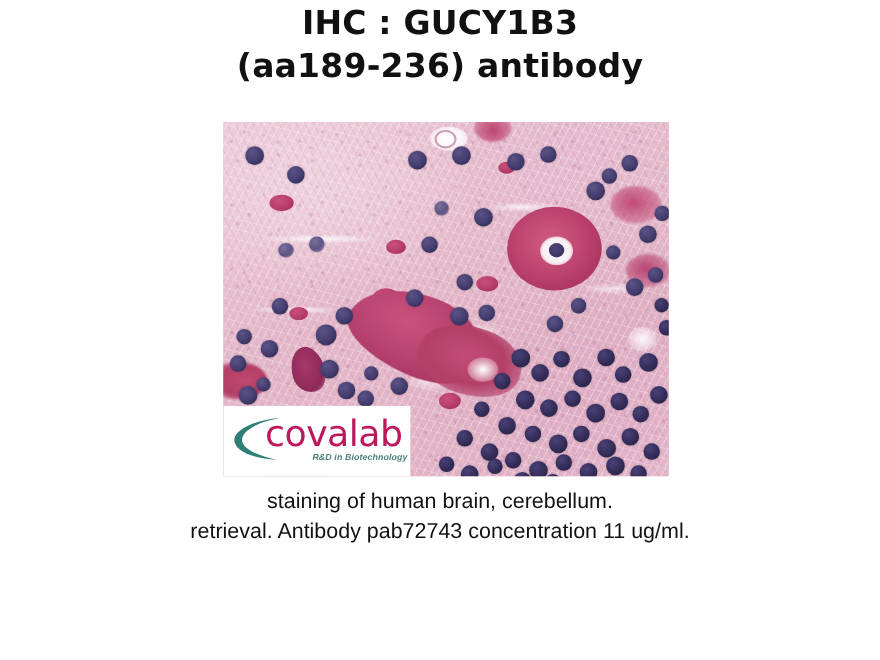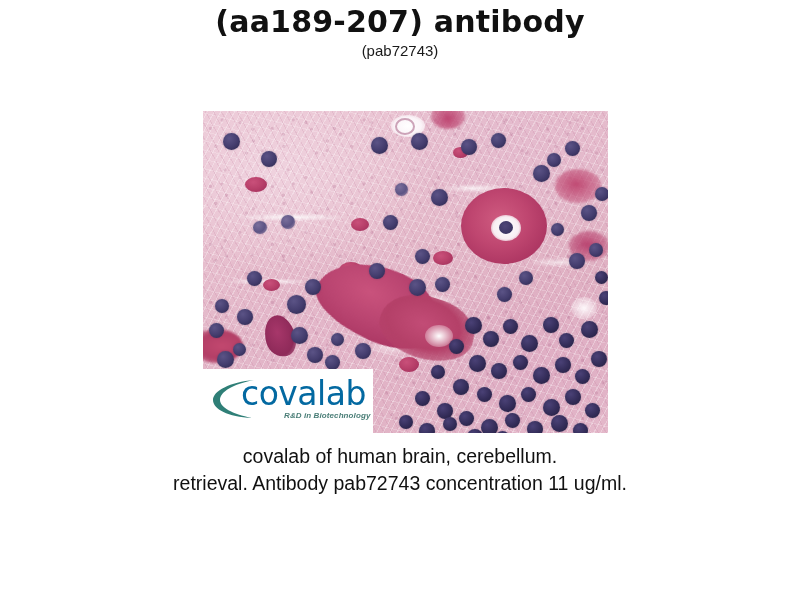--- a/index.html
+++ b/index.html
@@ -233,21 +233,21 @@
   }
   #logo-swoosh { position: absolute; left: 0; top: 2px; }
   #logo-wordmark {
     position: absolute;
     left: 31px;
     top: -1px;
     font-family: "DejaVu Sans", sans-serif;
     font-size: 33px;
     line-height: 40px;
     letter-spacing: -0.5px;
-    color: #0369a1;
+    color: #be185d;
   }
   #logo-tagline {
     position: absolute;
     left: 74px;
     top: 36px;
     font-family: "Liberation Sans", sans-serif;
     font-style: italic;
     font-weight: bold;
     font-size: 8px;
     line-height: 10px;
@@ -267,22 +267,22 @@
     font-size: 19.5px;
     line-height: 27px;
     color: #111111;
   }
   .caption-line { white-space: nowrap; }
 </style>
 </head>
 <body>
 
 <div id="title-block">
-  <div class="title-line">(aa189-207) antibody</div>
-  <div id="subtitle-code">(pab72743)</div>
+  <div class="title-line">IHC : GUCY1B3</div>
+  <div class="title-line">(aa189-236) antibody</div>
 </div>
 
 <div id="micrograph">
 
   <div id="tissue-base"></div>
   <div id="tissue-tex1"></div>
   <div id="tissue-tex2"></div>
   <div id="tissue-clefts"></div>
 
   <div class="feature" id="red-top-right"></div>
@@ -396,15 +396,15 @@
         <path d="M44 3 C20 5, 3 14, 3 23 C3 32, 18 40, 42 41 C22 37, 10 30, 10 23 C10 15, 23 7, 44 3 Z" fill="#2f7f77"></path>
       </svg>
       <div id="logo-wordmark">covalab</div>
       <div id="logo-tagline">R&amp;D in Biotechnology</div>
     </div>
   </div>
 
 </div>
 
 <div id="caption">
-  <div class="caption-line">covalab of human brain, cerebellum.</div>
+  <div class="caption-line">staining of human brain, cerebellum.</div>
   <div class="caption-line">retrieval. Antibody pab72743 concentration 11 ug/ml.</div>
 </div>
 
 </body></html>

